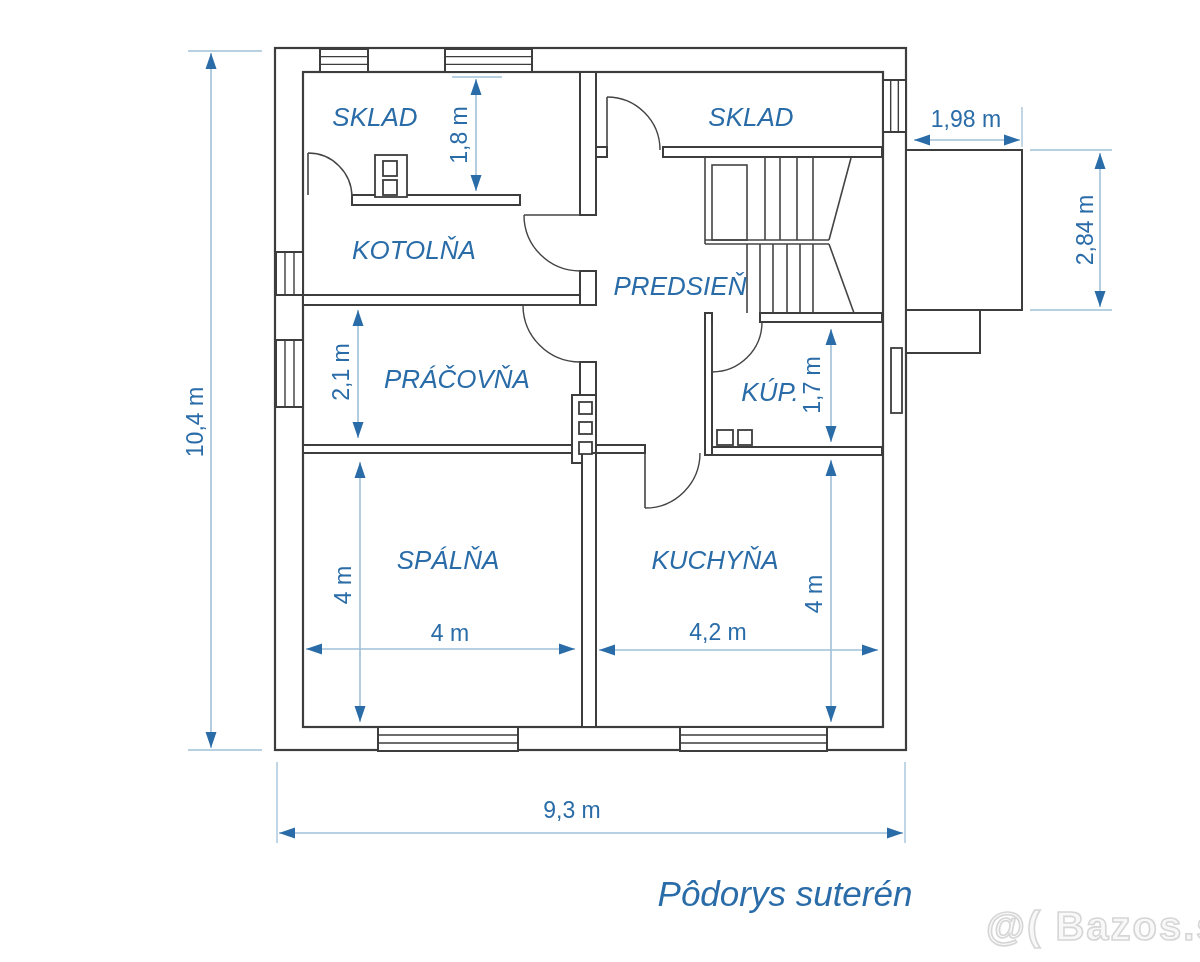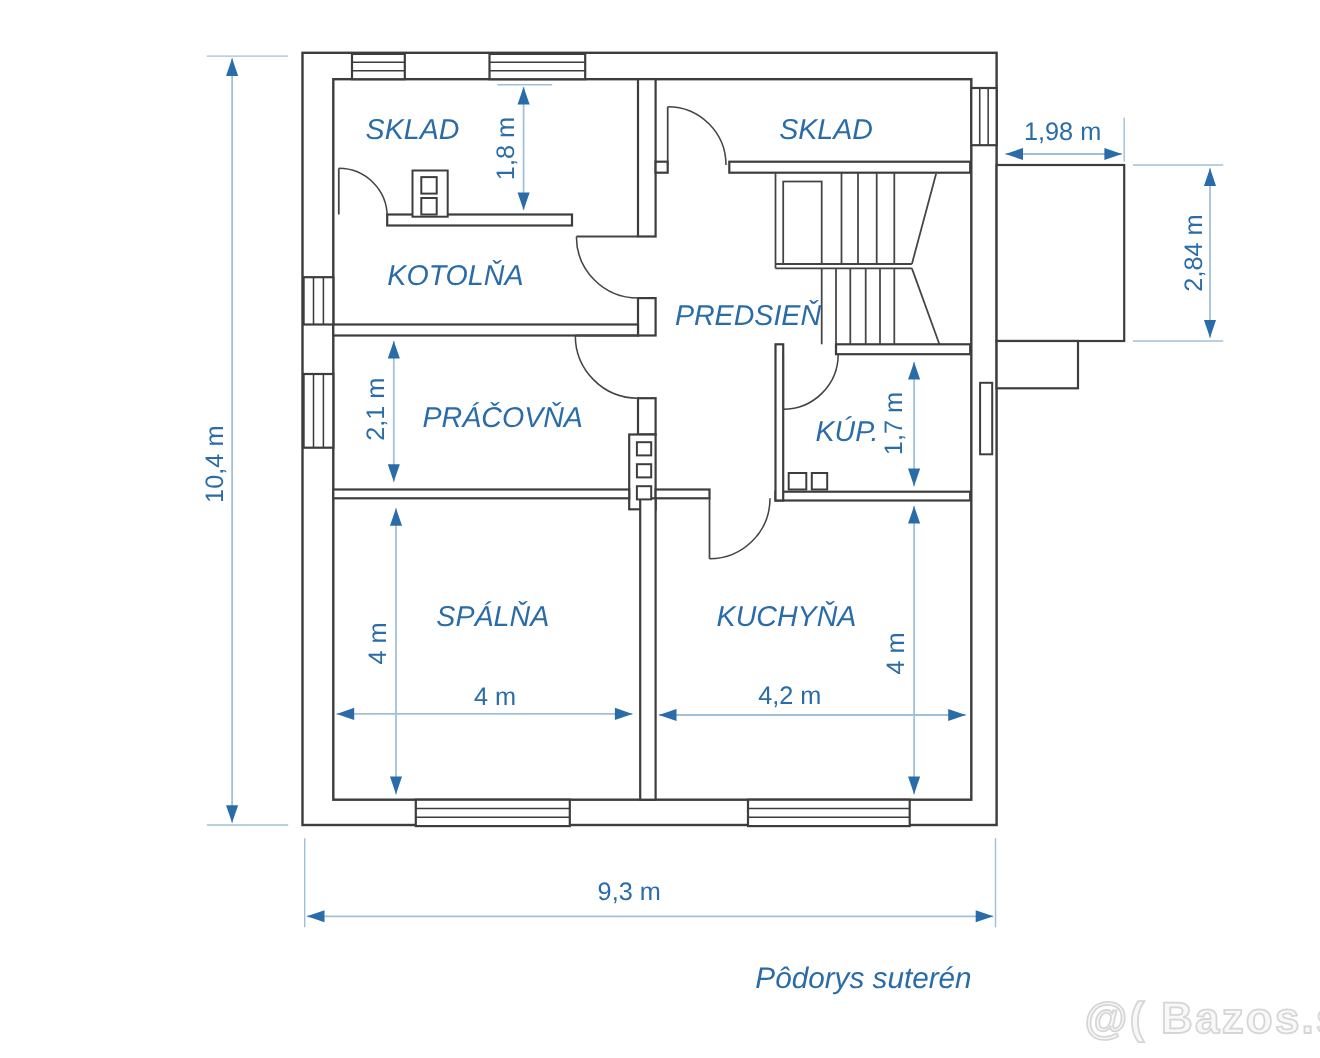--- a/index.html
+++ b/index.html
@@ -1,20 +1,20 @@
 <!DOCTYPE html>
 <html><head>
 <meta charset="utf-8">
 <style>
   html,body{margin:0;padding:0;background:#ffffff;}
   .canvas{position:relative;width:1200px;height:962px;background:#ffffff;overflow:hidden;
           font-family:"Liberation Sans", sans-serif;}
   #plan-svg{position:absolute;left:0;top:0;}
   .plan-title{position:absolute;left:785px;top:874px;transform:translateX(-50%);
-              font-style:italic;font-size:27px;color:#2a6ca8;white-space:nowrap;}
+              font-style:italic;font-size:35px;color:#2a6ca8;white-space:nowrap;}
   .watermark{position:absolute;left:986px;top:904px;font-size:40px;font-weight:bold;
              letter-spacing:2px;color:#f8f8f8;-webkit-text-stroke:1.6px #d6d6d6;
              white-space:nowrap;}
 </style>
 </head>
 <body>
 
 <div class="canvas">
   <svg id="plan-svg" width="1200" height="962" viewBox="0 0 1200 962">
       <rect x="275" y="48" width="631" height="702" fill="none" stroke="#3d3d3d" stroke-width="2.2"></rect>

